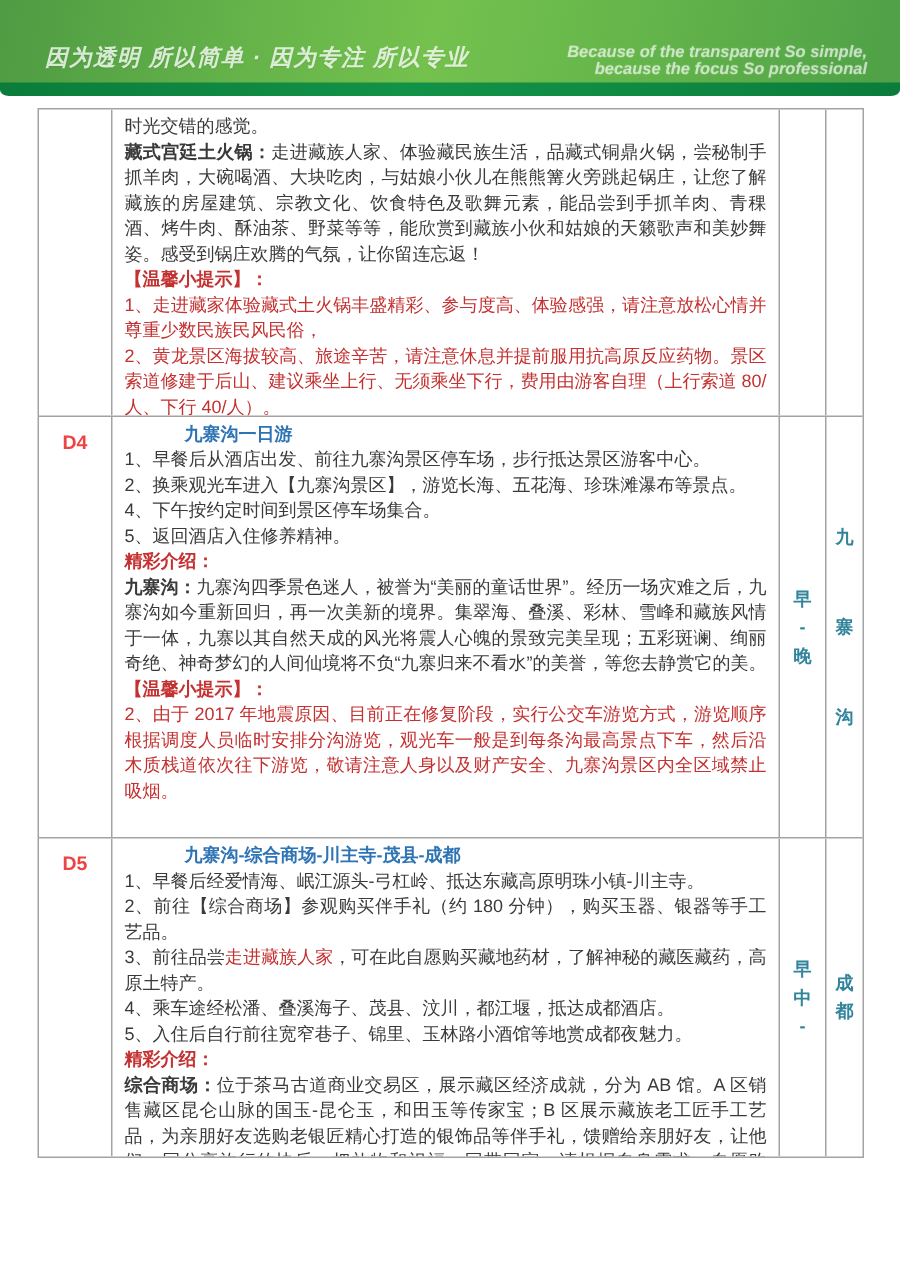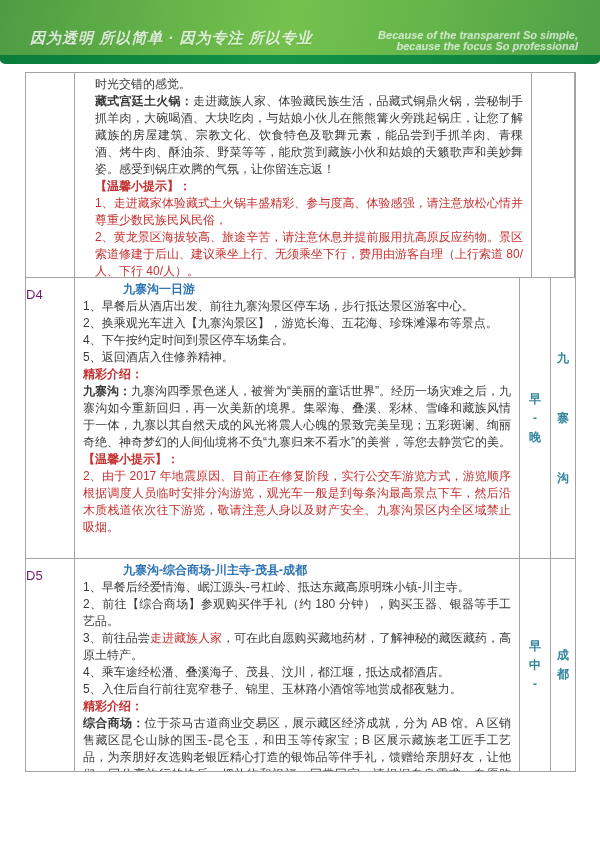--- a/index.html
+++ b/index.html
@@ -32,27 +32,27 @@
   }
   
   .itable{
     position:absolute;left:25px;top:72px;width:551px;
     border:1px solid #a3a3a3;box-sizing:border-box;background:#fff;
   }
   .row{
     display:grid;grid-template-columns:49px 445px 31px 24px;
     box-sizing:border-box;overflow:hidden;
   }
-  .row-cont{height:205px;border-bottom:1px solid #a3a3a3;gap:12px;}
+  .row-cont{height:205px;border-bottom:1px solid #a3a3a3;}
   .row-d4{height:281px;border-bottom:1px solid #a3a3a3;}
   .row-d5{height:212px;}
   .cell{box-sizing:border-box;overflow:hidden;}
   .day-cell{
-    border-right:1px solid #a3a3a3;padding-top:9px;
-    color:#701a75;font-weight:normal;font-size:13px;
+    border-right:1px solid #a3a3a3;text-align:center;padding-top:9px;
+    color:#ef4444;font-weight:bold;font-size:13px;
   }
   .content-cell{
     border-right:1px solid #a3a3a3;padding:3px 8px 0 8px;
     font-size:12px;line-height:17px;color:#3a3a3a;text-align:justify;
   }
   .para{margin:0;}
   .seg-b{font-weight:bold;}
   .seg-r{color:#c43131;}
   .seg-blue{color:#2e74b5;margin-left:40px;}
   .meals-cell{border-right:1px solid #a3a3a3;}

